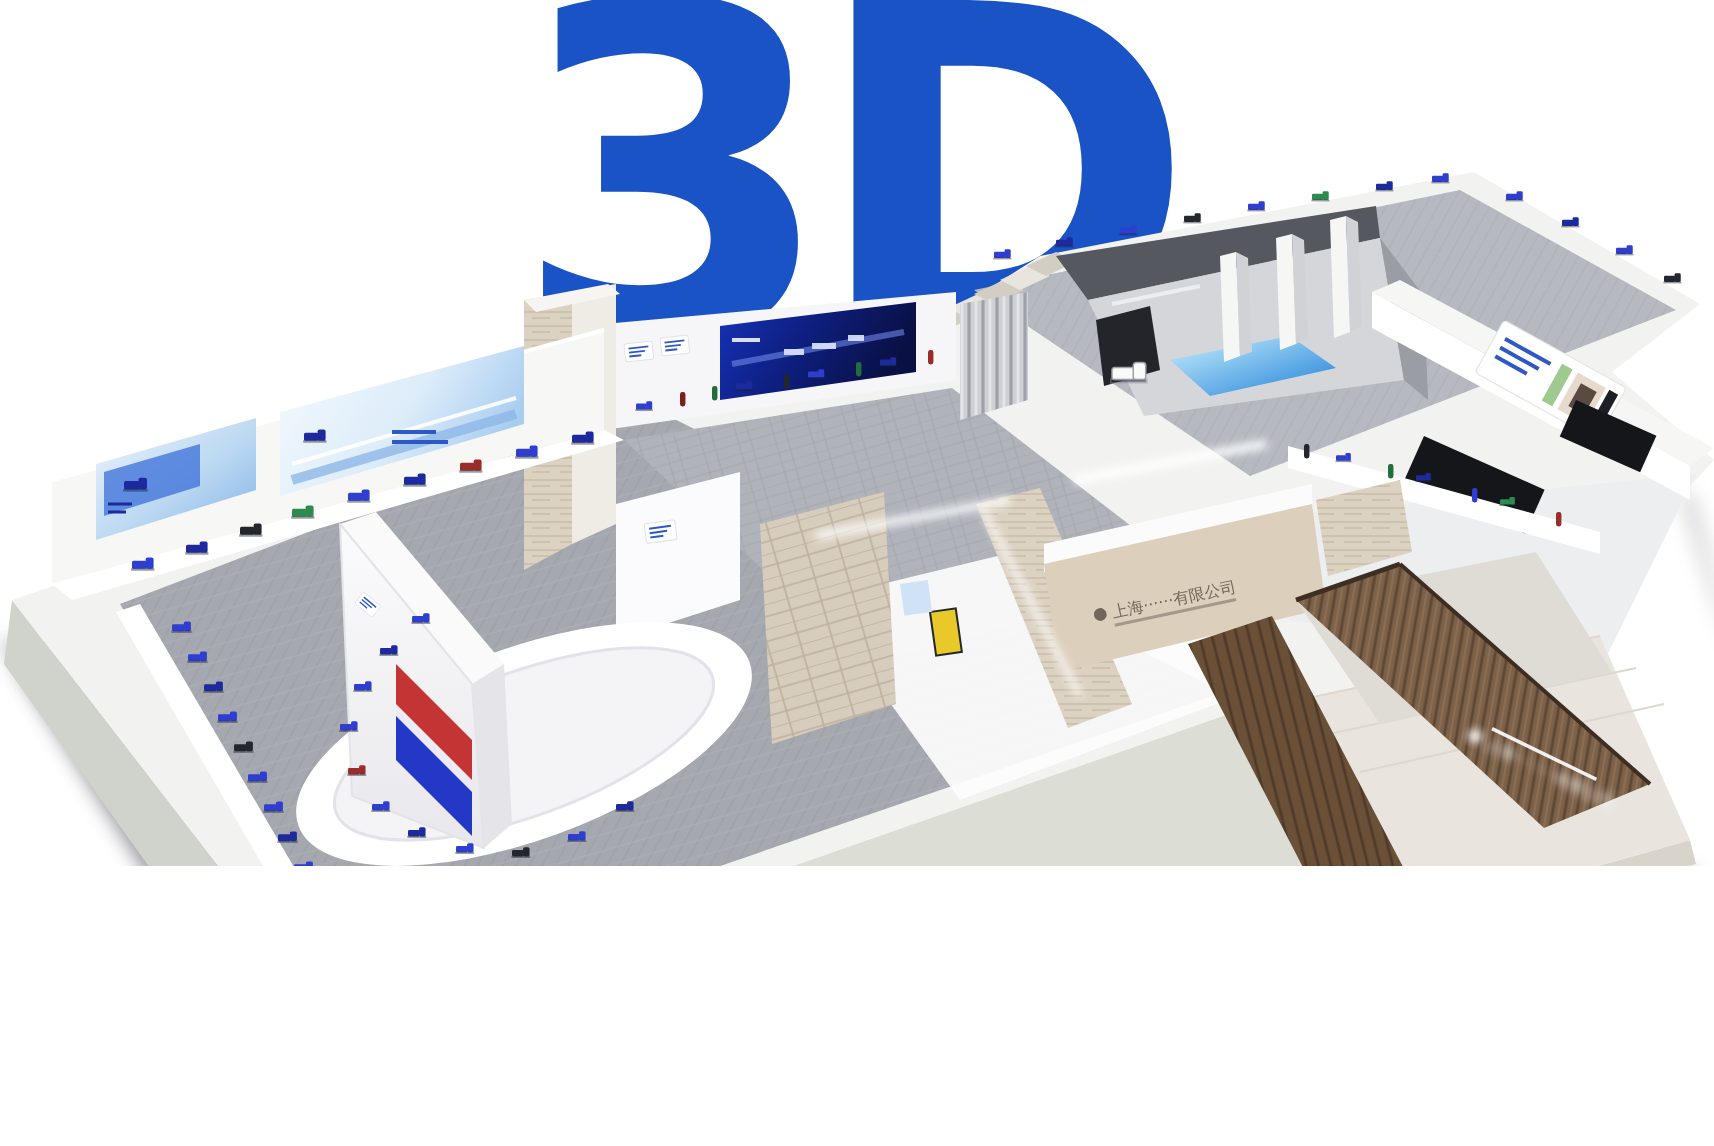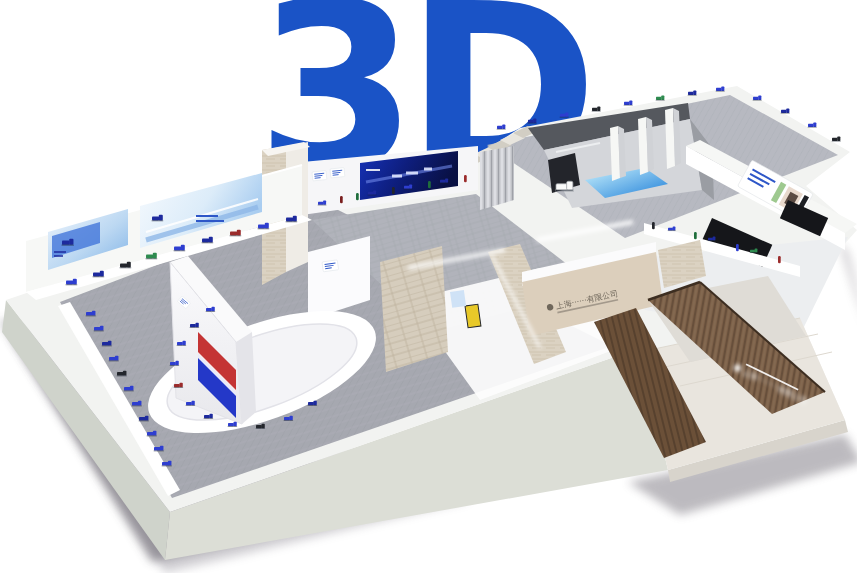--- a/index.html
+++ b/index.html
@@ -1,17 +1,17 @@
 <!DOCTYPE html>
 <html><head>
 <meta charset="utf-8">
 <style>
   html,body{margin:0;padding:0;background:#ffffff;}
   body{font-family:"DejaVu Sans", sans-serif;}
-  .stage{position:relative;width:857px;height:573px;background:#ffffff;overflow:hidden;}
+  .stage{position:relative;width:857px;height:433px;background:#ffffff;overflow:hidden;}
   svg{display:block;}
   text{user-select:none;}
   .logo-text{font-family:"DejaVu Sans", sans-serif;font-weight:700;letter-spacing:-12px;}
   .sign-text{font-family:"DejaVu Sans", sans-serif;}
 </style>
 </head>
 <body>
 
 <div class="stage">
 <svg width="857" height="573" viewBox="0 0 857 573" xmlns="http://www.w3.org/2000/svg">

